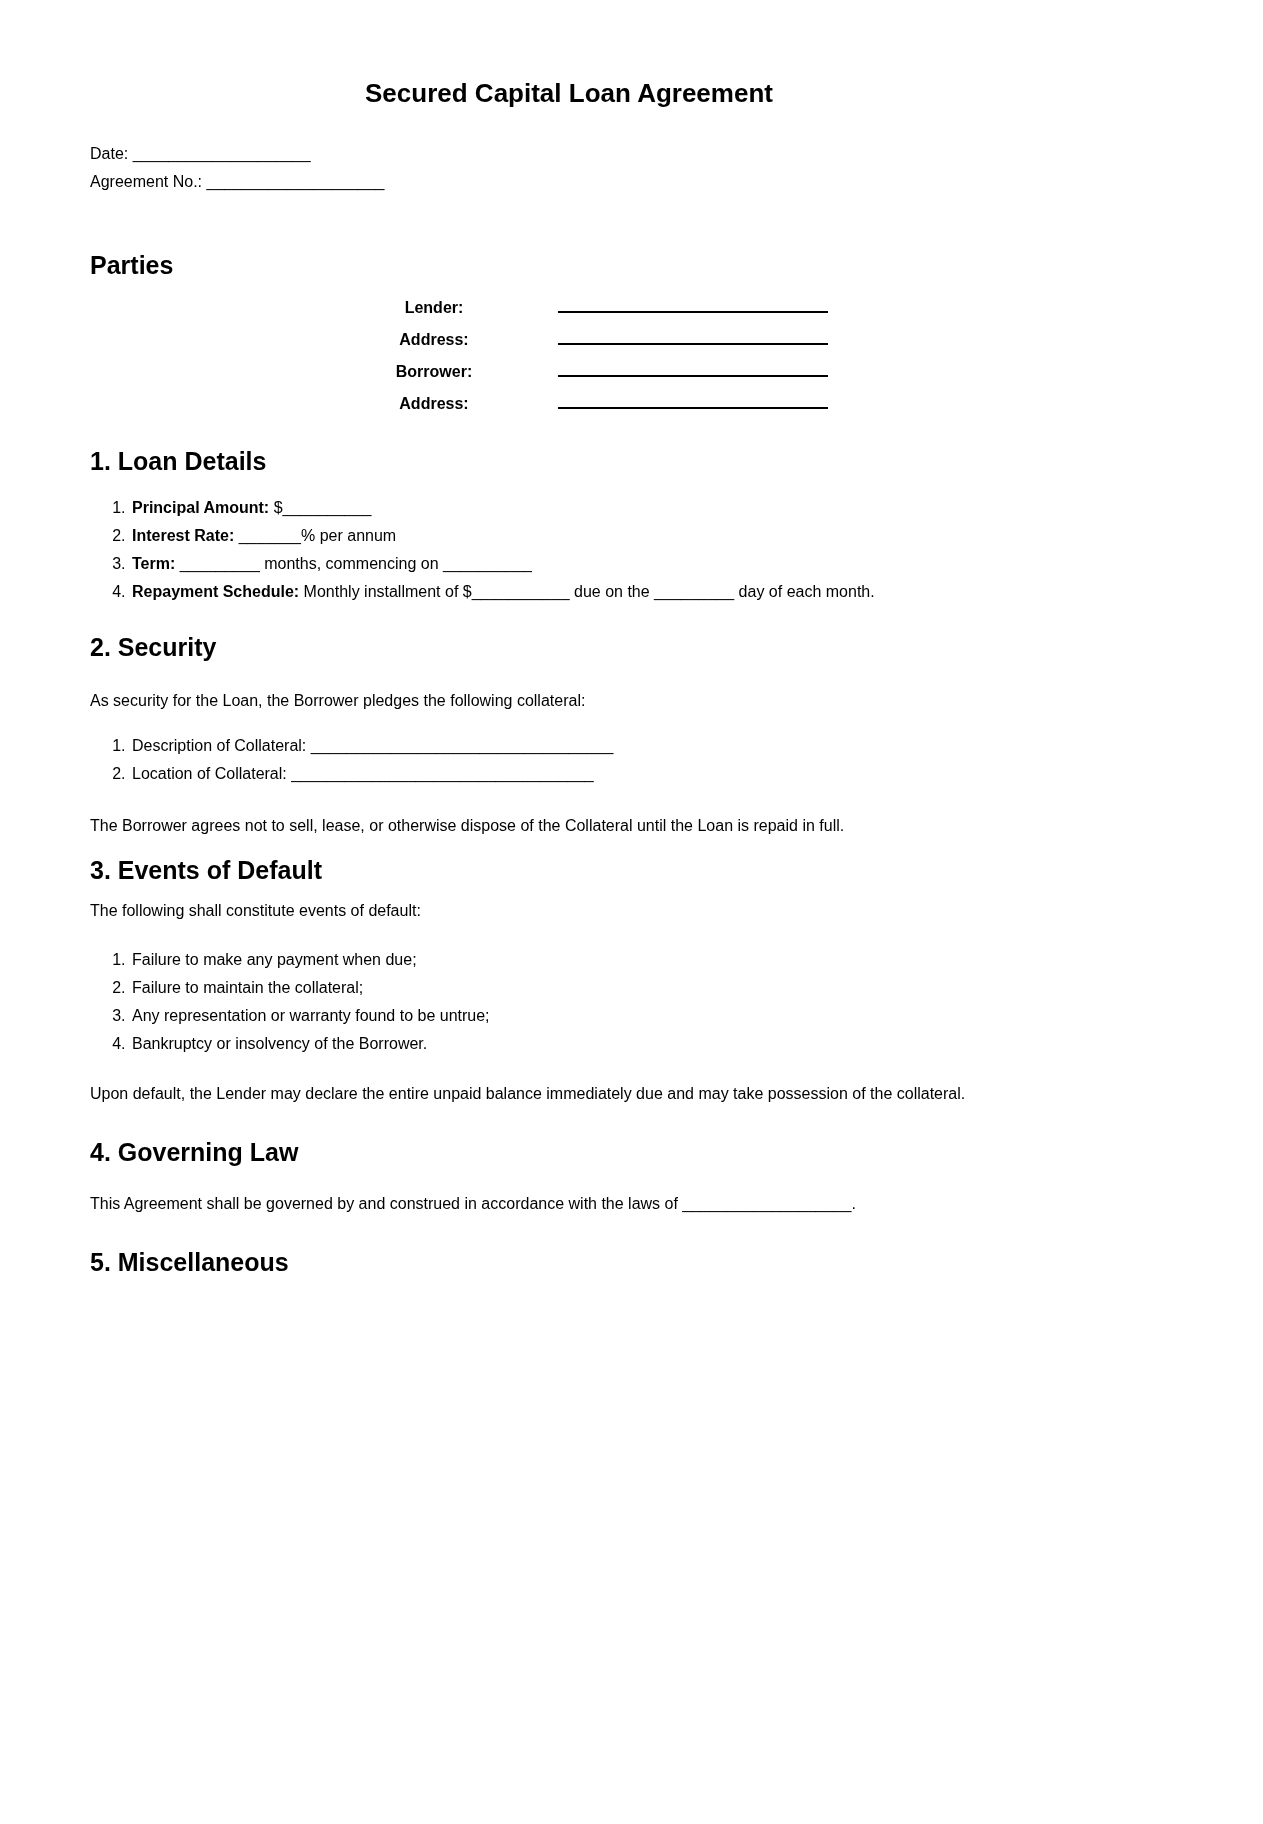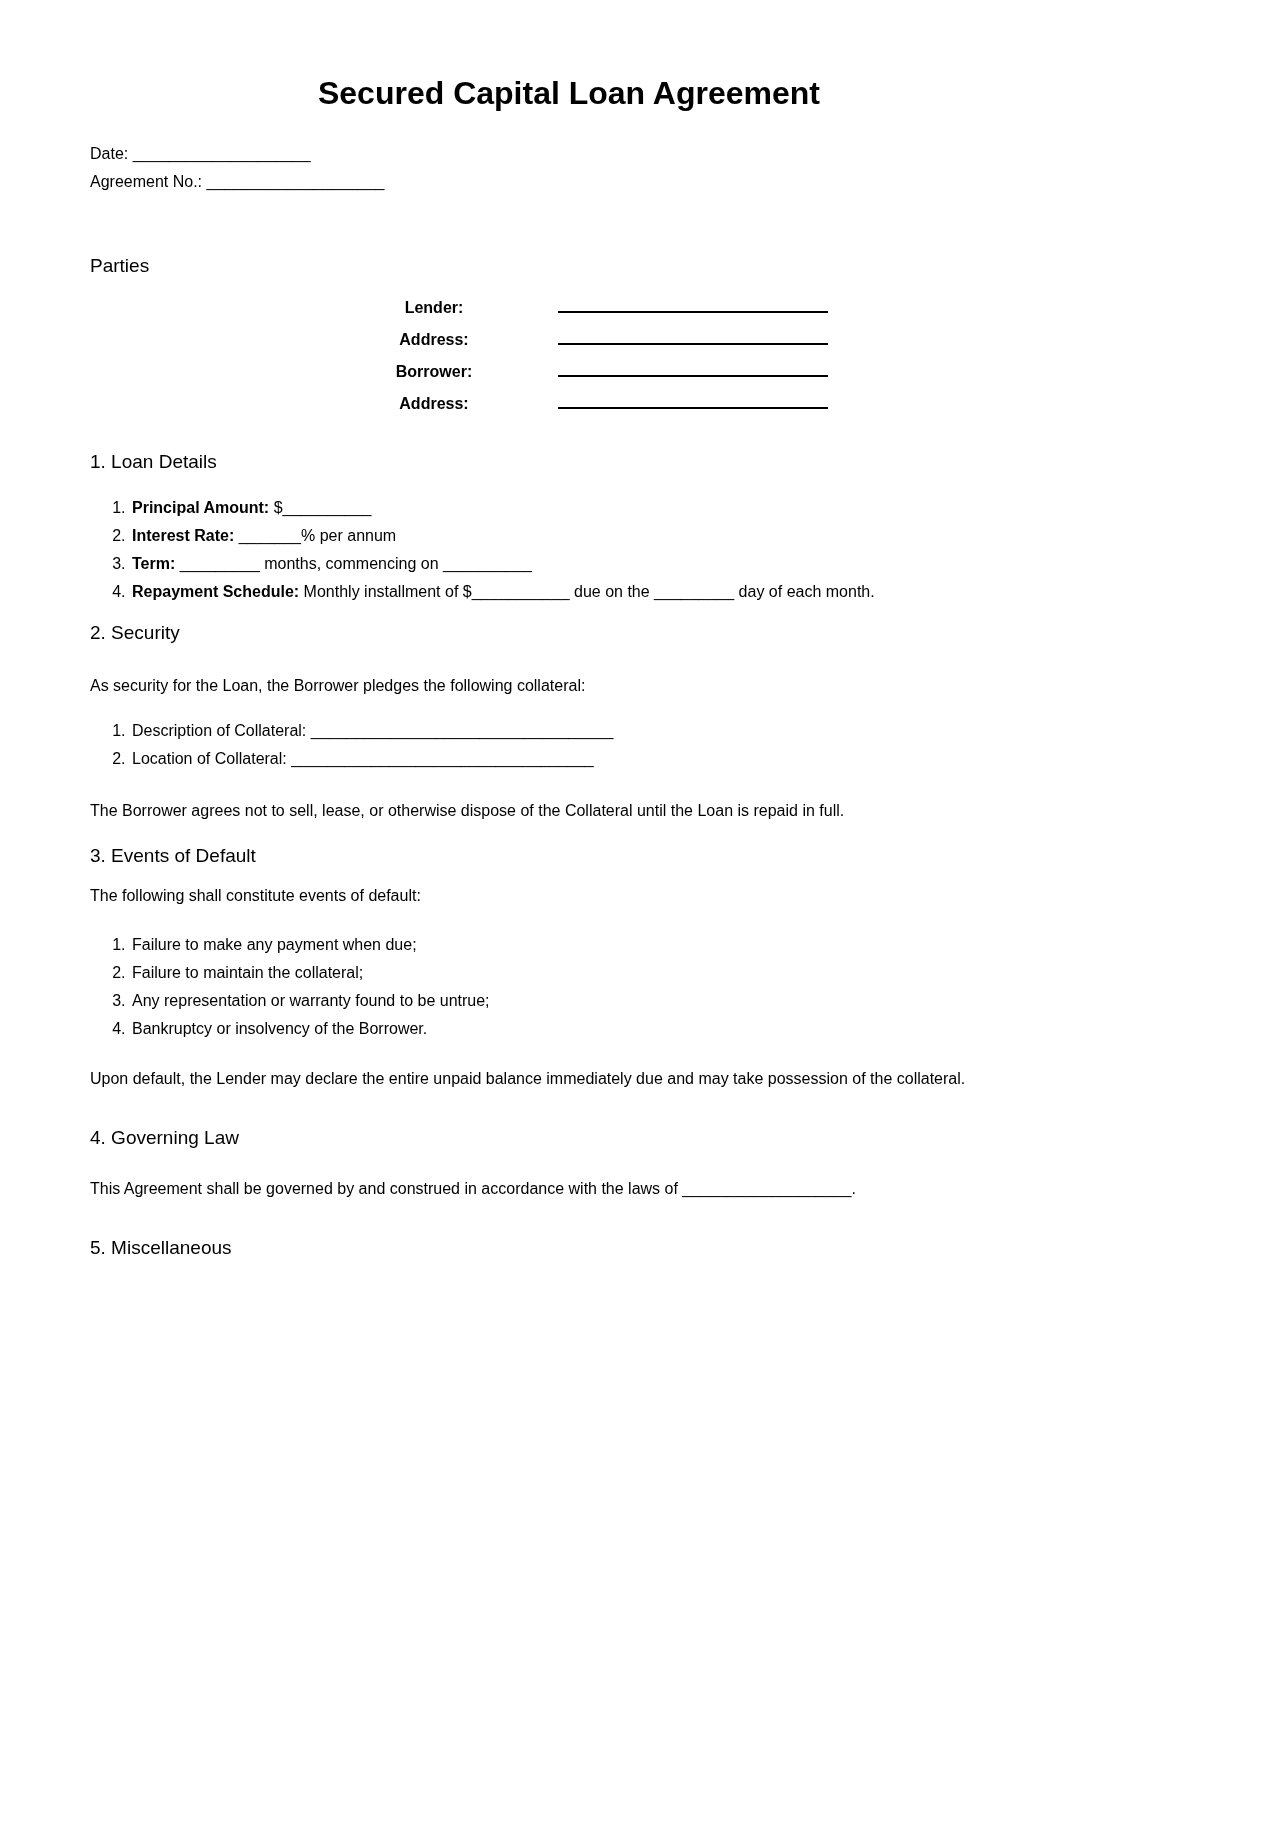--- a/index.html
+++ b/index.html
@@ -13,33 +13,33 @@
     font-size: 16px;
     line-height: 24px;
     overflow: hidden;
   }
   .page {
     width: 1263px;
     height: 1824px;
     padding: 75px 215px 0 90px;
   }
   h1.doc-title {
-    font-size: 32px;
+    font-size: 26px;
     line-height: 37px;
     font-weight: 700;
     text-align: center;
     margin: 0;
   }
   .meta-row { line-height: 24px; }
   .meta-label { font-weight: 400; }
   .blank { font-weight: 400; white-space: pre; }
   h2.sec-heading {
-    font-size: 19px;
+    font-size: 25px;
     line-height: 25px;
-    font-weight: 400;
+    font-weight: 700;
     margin: 0;
   }
   .party-row { line-height: 24px; text-align: center; }
   .party-label {
     display: inline-block;
     width: 248px;
     font-weight: 700;
     vertical-align: baseline;
   }
   .party-line {
@@ -91,21 +91,21 @@
 
   <h2 class="sec-heading" style="margin-top:33px">1. Loan Details</h2>
 
   <ol class="doc-list" style="margin-top:22px">
     <li><b>Principal Amount:</b><span class="blank"> $__________</span></li>
     <li><b>Interest Rate:</b><span class="blank"> _______% per annum</span></li>
     <li><b>Term:</b><span class="blank"> _________ months, commencing on __________</span></li>
     <li><b>Repayment Schedule:</b><span class="blank"> Monthly installment of $___________ due on the _________ day of each month.</span></li>
   </ol>
 
-  <h2 class="sec-heading" style="margin-top:16px">2. Security</h2>
+  <h2 class="sec-heading" style="margin-top:31px">2. Security</h2>
 
   <p class="doc-p" style="margin-top:29px">As security for the Loan, the Borrower pledges the following collateral:</p>
 
   <ol class="doc-list" style="margin-top:21px">
     <li><span class="blank">Description of Collateral: __________________________________</span></li>
     <li><span class="blank">Location of Collateral: __________________________________</span></li>
   </ol>
 
   <p class="doc-p" style="margin-top:28px">The Borrower agrees not to sell, lease, or otherwise dispose of the Collateral until the Loan is repaid in full.</p>
 

